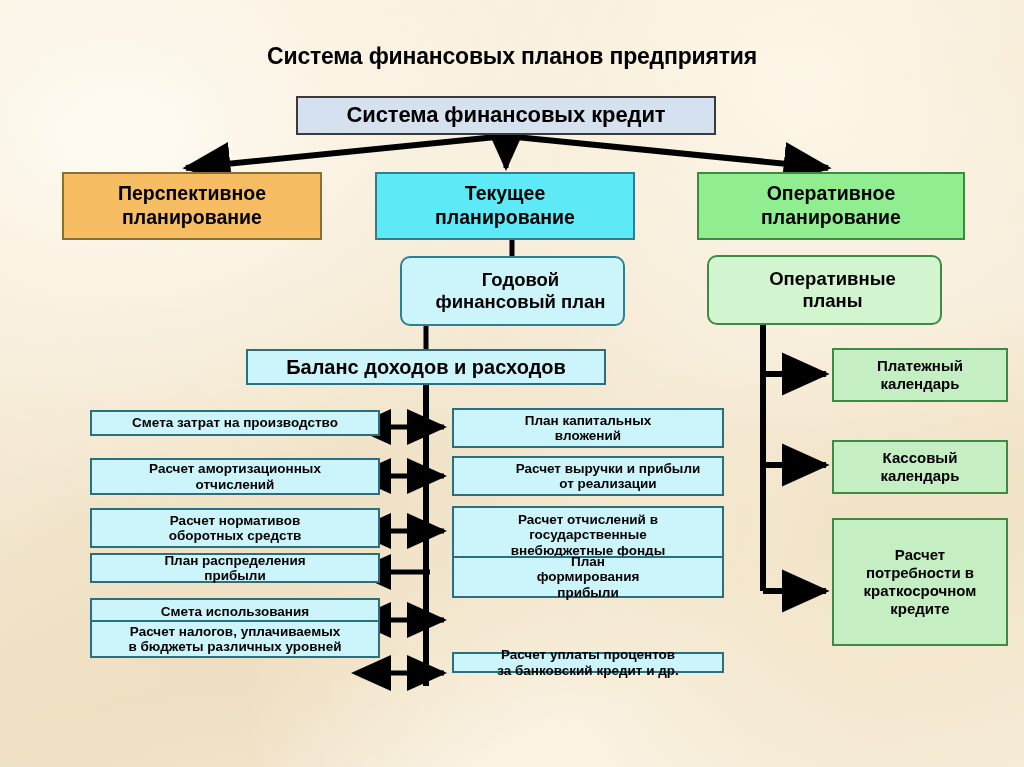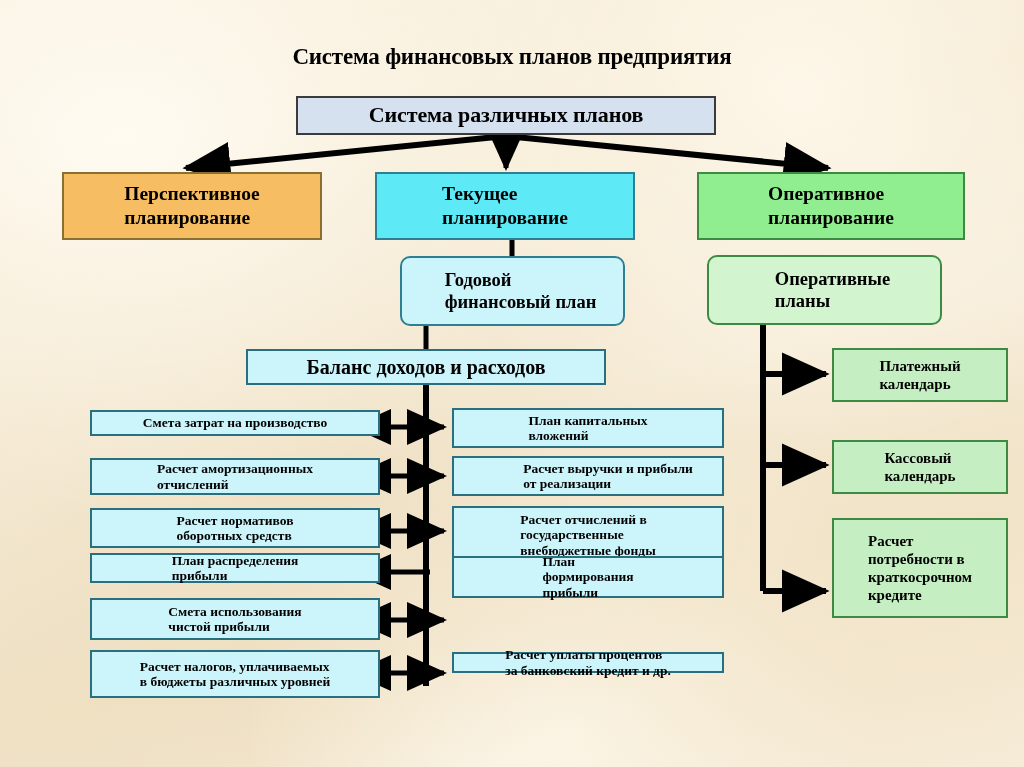--- a/index.html
+++ b/index.html
@@ -34,24 +34,23 @@
     width: 1024px;
     height: 767px;
     pointer-events: none;
   }
   .node {
     position: absolute;
     box-sizing: border-box;
     display: flex;
     align-items: center;
     justify-content: center;
-    text-align: left;
+    text-align: center;
     color: #000000;
     line-height: 1.12;
-    font-family: Liberation Serif, serif;
   }
   
   #page-title {
     left: 200px; top: 40px;
     width: 624px; height: 34px;
     font-size: 23px;
     font-weight: bold;
     letter-spacing: -0.2px;
   }
   
@@ -191,21 +190,21 @@
         <line x1="763" y1="308" x2="763" y2="591" stroke-width="6"></line>
         <line x1="763" y1="374" x2="826" y2="374" stroke-width="6" marker-end="url(#ah)"></line>
         <line x1="763" y1="465" x2="826" y2="465" stroke-width="6" marker-end="url(#ah)"></line>
         <line x1="763" y1="591" x2="826" y2="591" stroke-width="6" marker-end="url(#ah)"></line>
       </g>
     </g>
   </svg>
 
   <div class="node" id="page-title">Система финансовых планов предприятия</div>
 
-  <div class="node" id="root-box">Система различных планов</div>
+  <div class="node" id="root-box">Система финансовых кредит</div>
 
   <div class="node lvl1" id="lvl1-perspective">Перспективное<br>планирование</div>
   <div class="node lvl1" id="lvl1-current">Текущее<br>планирование</div>
   <div class="node lvl1" id="lvl1-operative">Оперативное<br>планирование</div>
 
   <div class="node rounded" id="sub-annual">Годовой<br>финансовый план</div>
   <div class="node" id="balance-header">Баланс доходов и расходов</div>
 
   <div class="node rounded" id="sub-operative-plans">Оперативные<br>планы</div>
 
@@ -213,22 +212,22 @@
 
   <div id="right-column-host"></div>
 
   <div id="operative-column-host"></div>
 
 <div class="node cyan-item col-left" style="top: 410px; height: 26px;">Смета затрат на производство</div>
     <div class="node cyan-item col-left" style="top: 458px; height: 37px;">Расчет амортизационных<br>отчислений</div>
     <div class="node cyan-item col-left" style="top: 508px; height: 40px;">Расчет нормативов<br>оборотных средств</div>
     <div class="node cyan-item col-left" style="top: 553px; height: 30px;">План распределения<br>прибыли</div>
     <div class="node cyan-item col-left" style="top: 598px; height: 42px;">Смета использования<br>чистой прибыли</div>
-    <div class="node cyan-item col-left" style="top: 650px; height: 48px;">Расчет налогов, уплачиваемых<br>в бюджеты различных уровней</div>
+    <div class="node cyan-item col-left" style="top: 620px; height: 38px;">Расчет налогов, уплачиваемых<br>в бюджеты различных уровней</div>
     <div class="node cyan-item col-right" style="top: 408px; height: 40px;">План капитальных<br>вложений</div>
     <div class="node cyan-item col-right" style="top: 456px; height: 40px; padding-left: 44px;">Расчет выручки и прибыли<br>от реализации</div>
     <div class="node cyan-item col-right" style="top: 506px; height: 58px;">Расчет отчислений в<br>государственные<br>внебюджетные фонды</div>
     <div class="node cyan-item col-right" style="top: 556px; height: 42px;">План<br>формирования<br>прибыли</div>
     <div class="node cyan-item col-right" style="top: 652px; height: 21px;">Расчет уплаты процентов<br>за банковский кредит и др.</div>
     <div class="node green-item" style="top: 348px; height: 54px;">Платежный<br>календарь</div>
     <div class="node green-item" style="top: 440px; height: 54px;">Кассовый<br>календарь</div>
-    <div class="node green-item" style="top: 518px; height: 100px;">Расчет<br>потребности в<br>краткосрочном<br>кредите</div>
+    <div class="node green-item" style="top: 518px; height: 128px;">Расчет<br>потребности в<br>краткосрочном<br>кредите</div>
   </div>
 
 </body></html>

